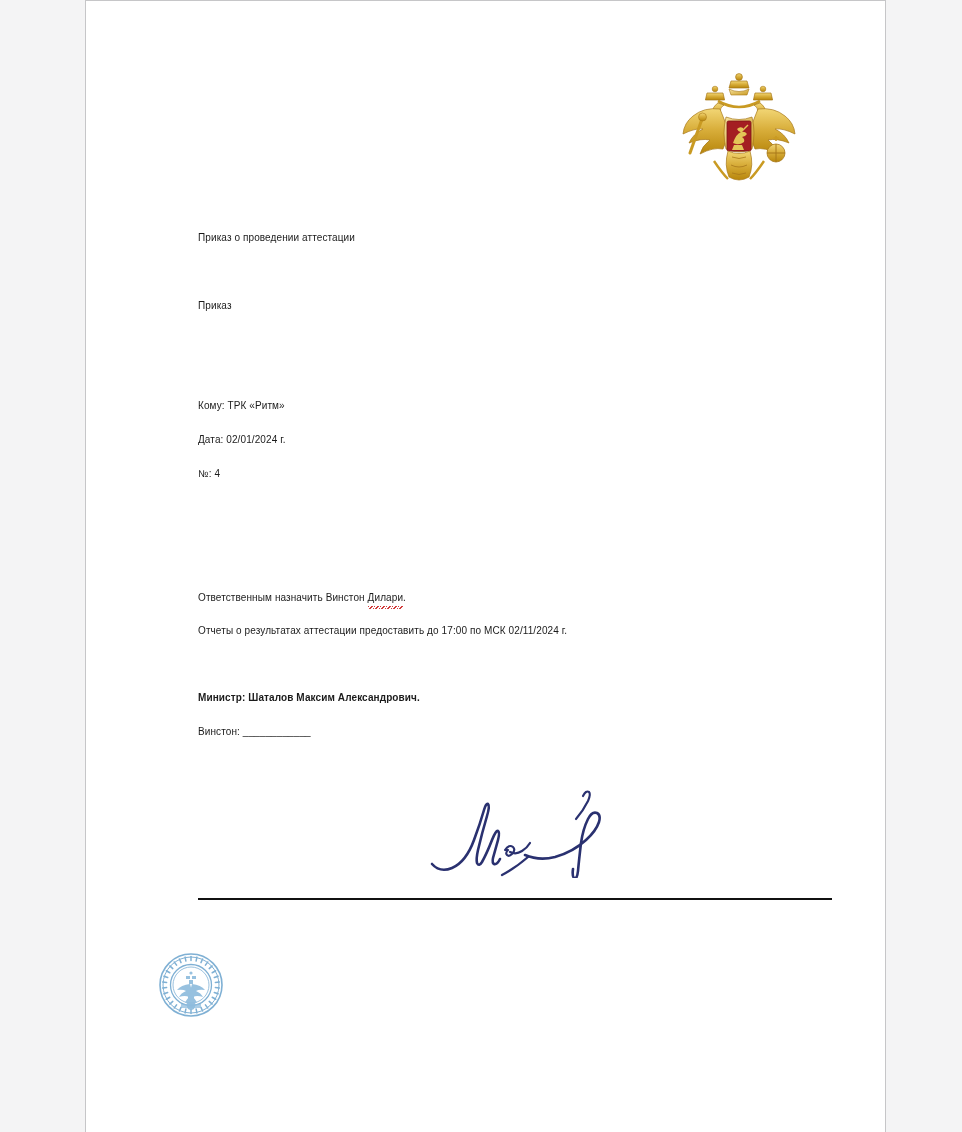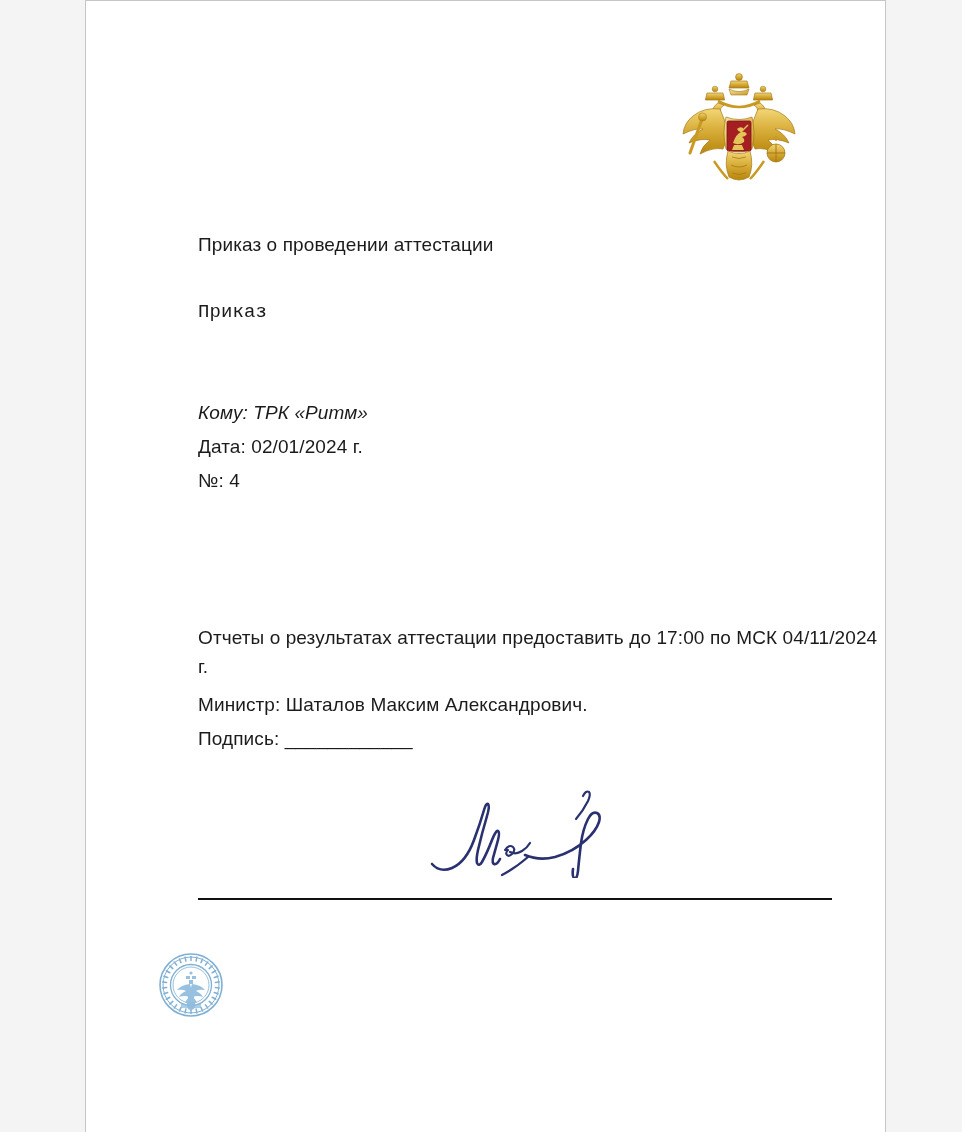--- a/index.html
+++ b/index.html
@@ -41,40 +41,40 @@
     width: 130px;
     height: 124px;
   }
   #emblem svg { display: block; width: 100%; height: 100%; }
 
   
   .doc-text {
     position: absolute;
     left: 112px;
     color: #1b1b1b;
-    font-size: 19px;
+    font-size: 10px;
     line-height: 1.55;
     letter-spacing: 0.1px;
     white-space: pre-wrap;
   }
   #title      { top: 229px; }
-  #subtitle   { top: 297px; font-family: Liberation Mono, monospace; }
+  #subtitle   { top: 297px; }
   #meta-from  { top: 364px; }
-  #meta-to    { top: 397px; font-style: italic; }
+  #meta-to    { top: 397px; }
   #meta-date  { top: 431px; }
   #meta-num   { top: 465px; }
 
   #para-1 {
     top: 532px;
     width: 633px;
   }
   #para-2 { top: 589px; }
   #para-3 { top: 622px; }
 
-  #minister { top: 689px; }
+  #minister { top: 689px; font-weight: bold; }
   #sign-line { top: 723px; }
 
   
   .spellcheck {
     position: relative;
     display: inline-block;
     background-image:
       repeating-linear-gradient(135deg,
         #d23b3b 0 1.2px, rgba(0,0,0,0) 1.2px 2.6px);
     background-size: 6px 3px;
@@ -181,26 +181,27 @@
     <div class="doc-text" id="subtitle">Приказ</div>
 
 
     <div class="doc-text" id="meta-to">Кому: ТРК «Ритм»</div>
 
     <div class="doc-text" id="meta-date">Дата: 02/01/2024 г.</div>
 
     <div class="doc-text" id="meta-num">№: 4</div>
 
 
-
-    <div class="doc-text" id="para-3">Отчеты о результатах аттестации предоставить до 17:00 по МСК 04/11/2024 г.</div>
+    <div class="doc-text" id="para-2"><span>Ответственным назначить Винстон </span><span class="spellcheck">Дилари</span><span>.</span></div>
+
+    <div class="doc-text" id="para-3">Отчеты о результатах аттестации предоставить до 17:00 по МСК 02/11/2024 г.</div>
 
     <div class="doc-text" id="minister">Министр: Шаталов Максим Александрович.</div>
 
-    <div class="doc-text" id="sign-line">Подпись: ____________</div>
+    <div class="doc-text" id="sign-line">Винстон: ____________</div>
 
     <div id="signature">
       <svg viewBox="0 0 200 122" xmlns="http://www.w3.org/2000/svg" aria-hidden="true">
         <g fill="none" stroke="#2a3170" stroke-linecap="round" stroke-linejoin="round">
           <path d="M6 108q8 9 20 4 14-6 22-28 6-16 10-30 2-7 4-6 2 2-1 12-5 17-9 34-2 9-1 13 2 4 5-1 5-9 10-22 4-10 6-9 2 1 0 9-3 11-5 18-1 5 1 6 3 1 6-5" stroke-width="2.6"></path>
           <path d="M79 94q4-6 8-3 3 3-1 7-3 3-5 1-2-2 1-5z" stroke-width="2.1"></path>
           <path d="M84 96q6 3 12-1 5-3 8-8" stroke-width="2.2"></path>
           <path d="M99 99q14 6 30 2 18-5 31-17 10-9 13-18 2-7-2-9-5-2-9 6-5 10-7 24-2 17-3 28-1 9-4 7-2-2-1-9" stroke-width="2.6"></path>
           <path d="M150 63q7-8 12-18 3-7 1-9-3-2-6 4" stroke-width="2.2"></path>
           <path d="M102 101q-14 12-26 18" stroke-width="2.3"></path>

